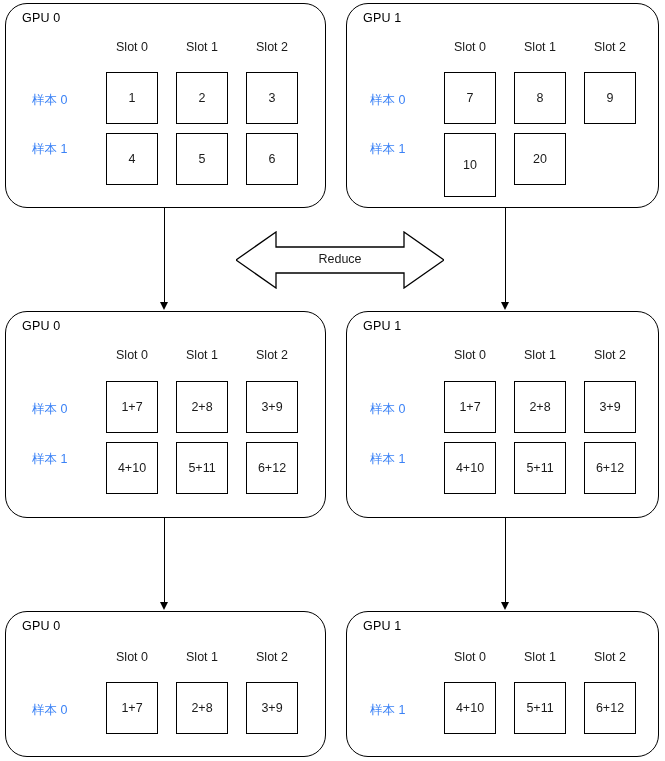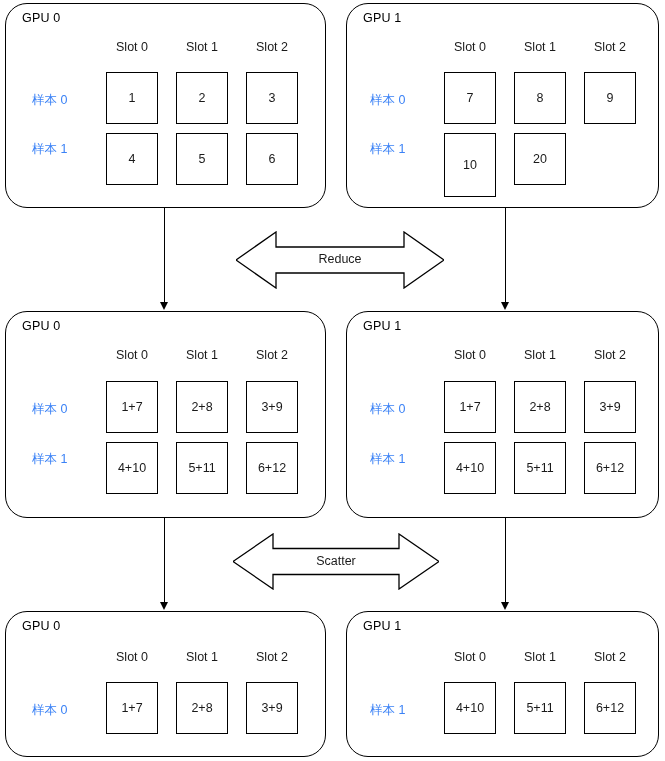--- a/index.html
+++ b/index.html
@@ -205,26 +205,20 @@
     <div class="cell" style="left:167px; top:130px; width:52px; height:52px;">5+11</div>
     <div class="cell" style="left:237px; top:130px; width:52px; height:52px;">6+12</div>
   </div>
 
   <div class="vline" style="left:164px; top:518px; height:85px;"></div>
   <div class="vhead" style="left:159.5px; top:602px;"></div>
 
   <div class="vline" style="left:505px; top:518px; height:85px;"></div>
   <div class="vhead" style="left:500.5px; top:602px;"></div>
 
-  <div class="dbl-arrow" style="left:233px; top:533px; width:206px; height:57px;">
-    <svg width="206" height="57" viewBox="0 0 206 57" xmlns="http://www.w3.org/2000/svg">
-      <polygon points="0,28.5 40,1 40,15.5 166,15.5 166,1 206,28.5 166,56 166,41.5 40,41.5 40,56" fill="#ffffff" stroke="#000000" stroke-width="1.3" stroke-linejoin="miter"></polygon>
-    </svg>
-    <div class="dbl-arrow-label" style="top:21px;">Scatter</div>
-  </div>
 
   <div class="panel" style="left:5px; top:611px; width:321px; height:146px;">
     <div class="panel-title">GPU 0</div>
 
     <div class="slot-head" style="left:96px; top:38px; width:60px;">Slot 0</div>
     <div class="slot-head" style="left:166px; top:38px; width:60px;">Slot 1</div>
     <div class="slot-head" style="left:236px; top:38px; width:60px;">Slot 2</div>
 
     <div class="row-label" style="left:26px; top:90px;">样本 0</div>
 

